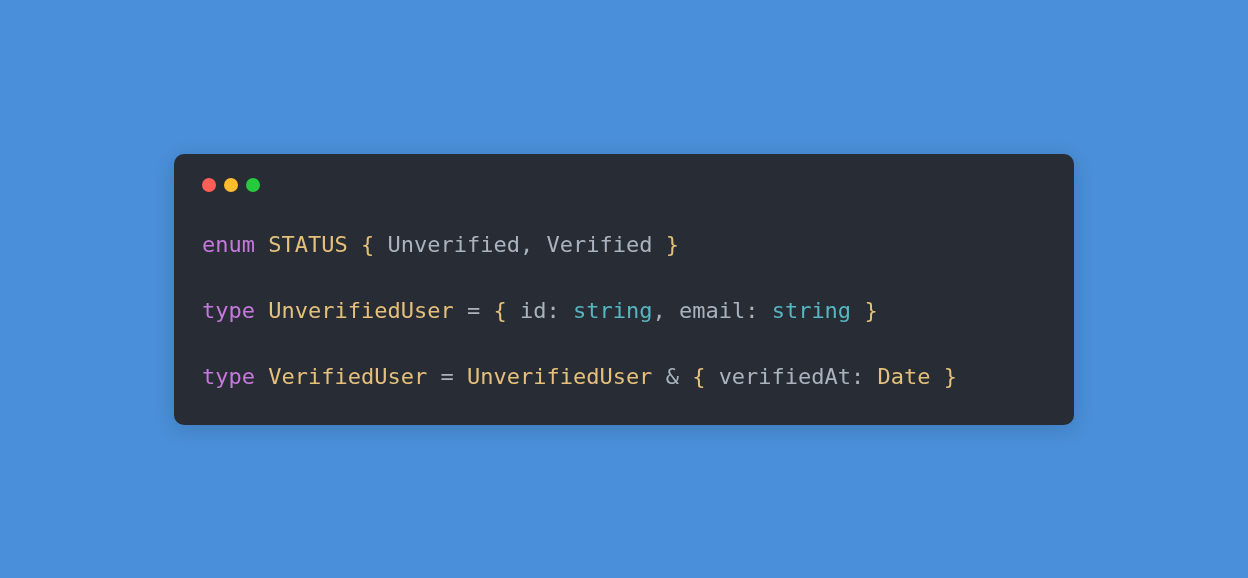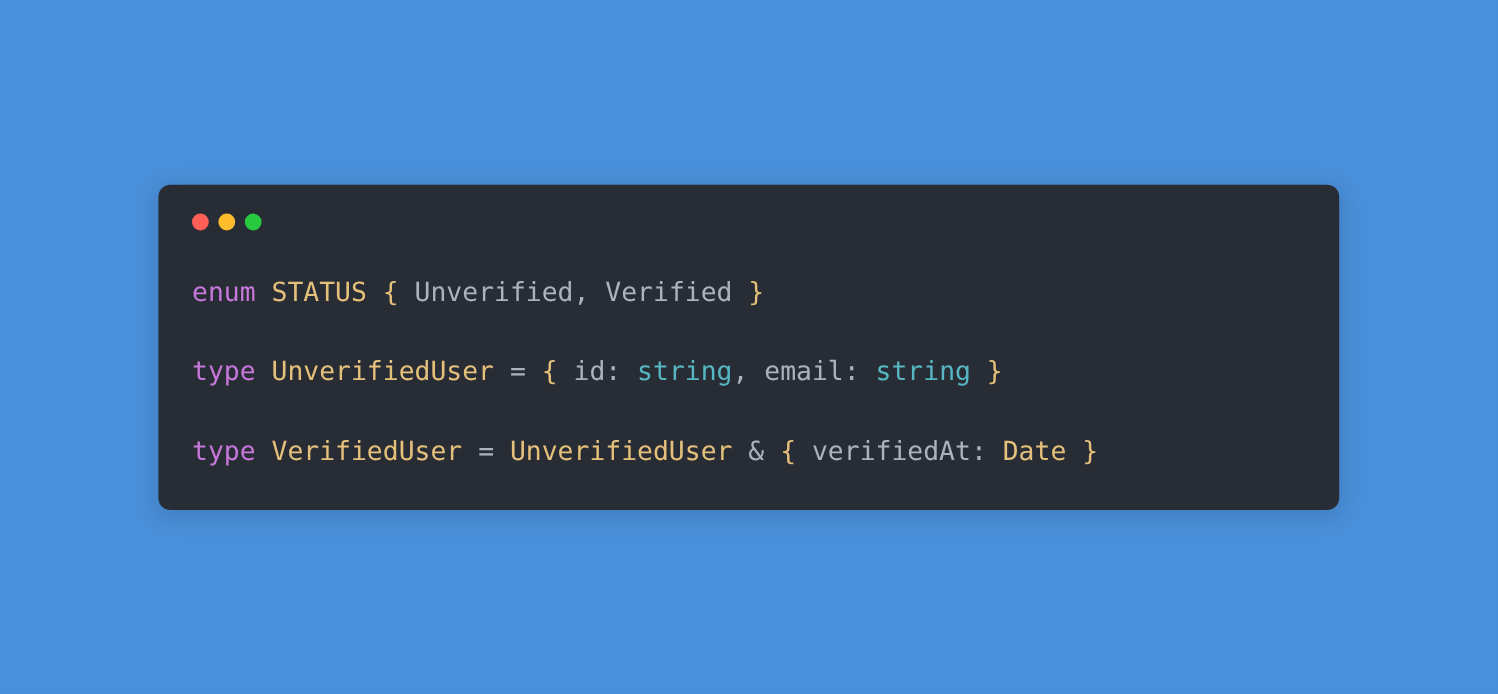--- a/index.html
+++ b/index.html
@@ -12,21 +12,21 @@
       width: 1248px;
       height: 578px;
       background-color: #4a8fd9;
       display: flex;
       align-items: center;
       justify-content: center;
       font-family: 'Menlo', 'Monaco', 'Consolas', monospace;
     }
 
     .code-window {
-      width: 984px;
+      width: 900px;
       background-color: #282c34;
       border-radius: 10px;
       padding: 24px 28px 32px 28px;
       box-shadow: 0 4px 20px rgba(0,0,0,0.15);
     }
 
     .window-controls {
       display: flex;
       gap: 8px;
       margin-bottom: 36px;

